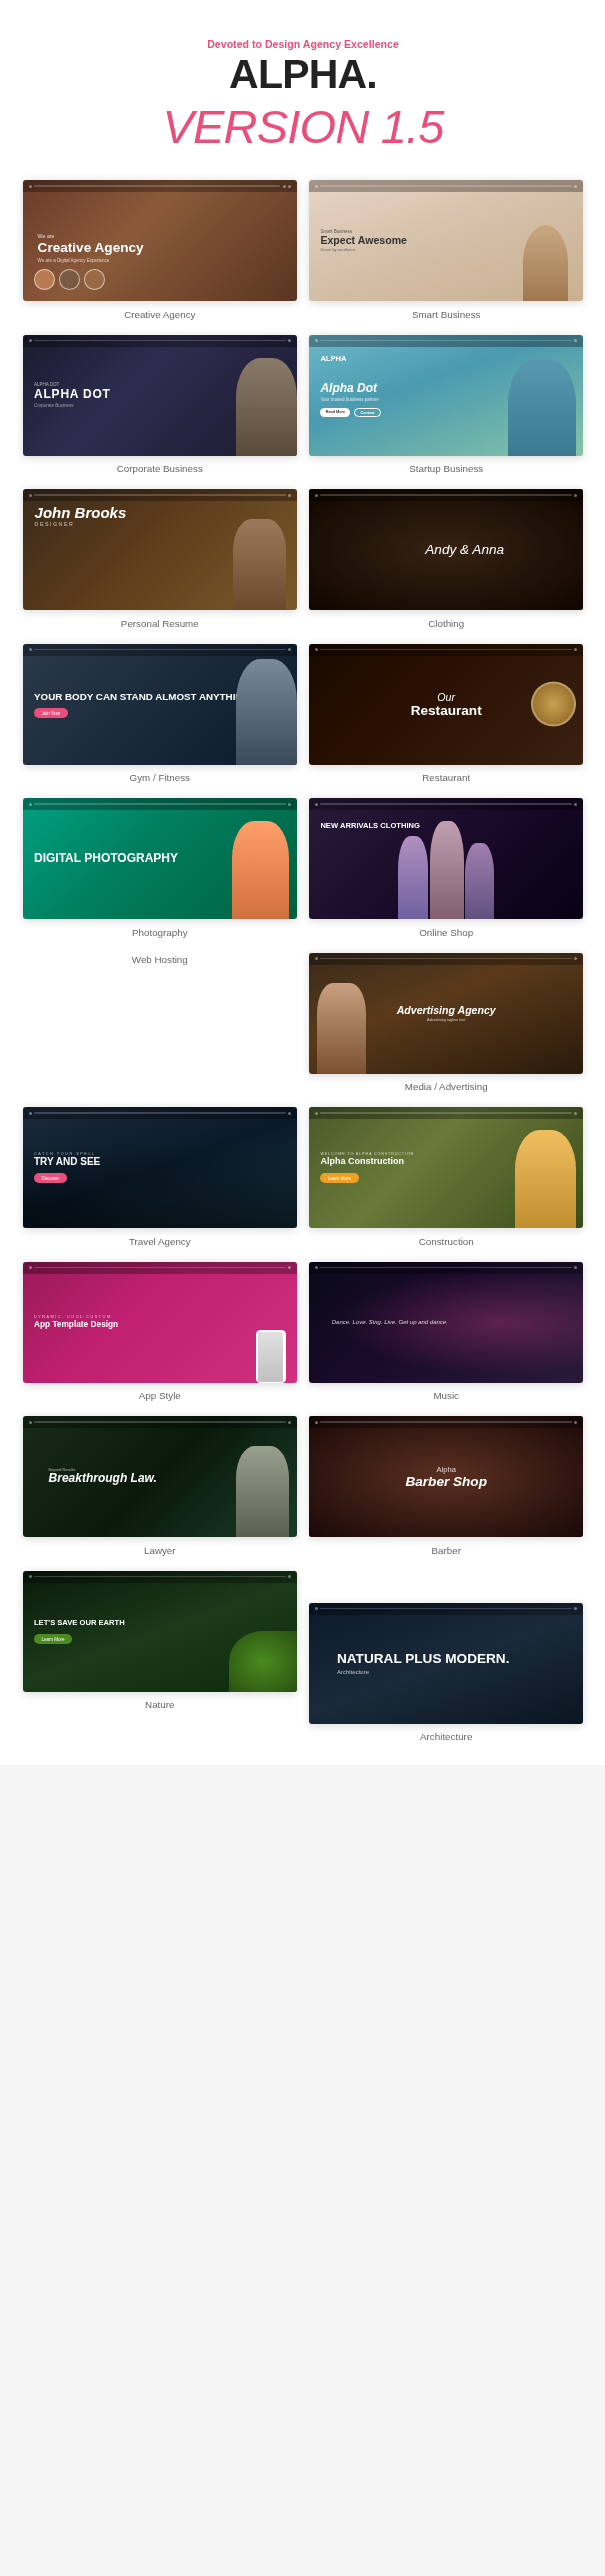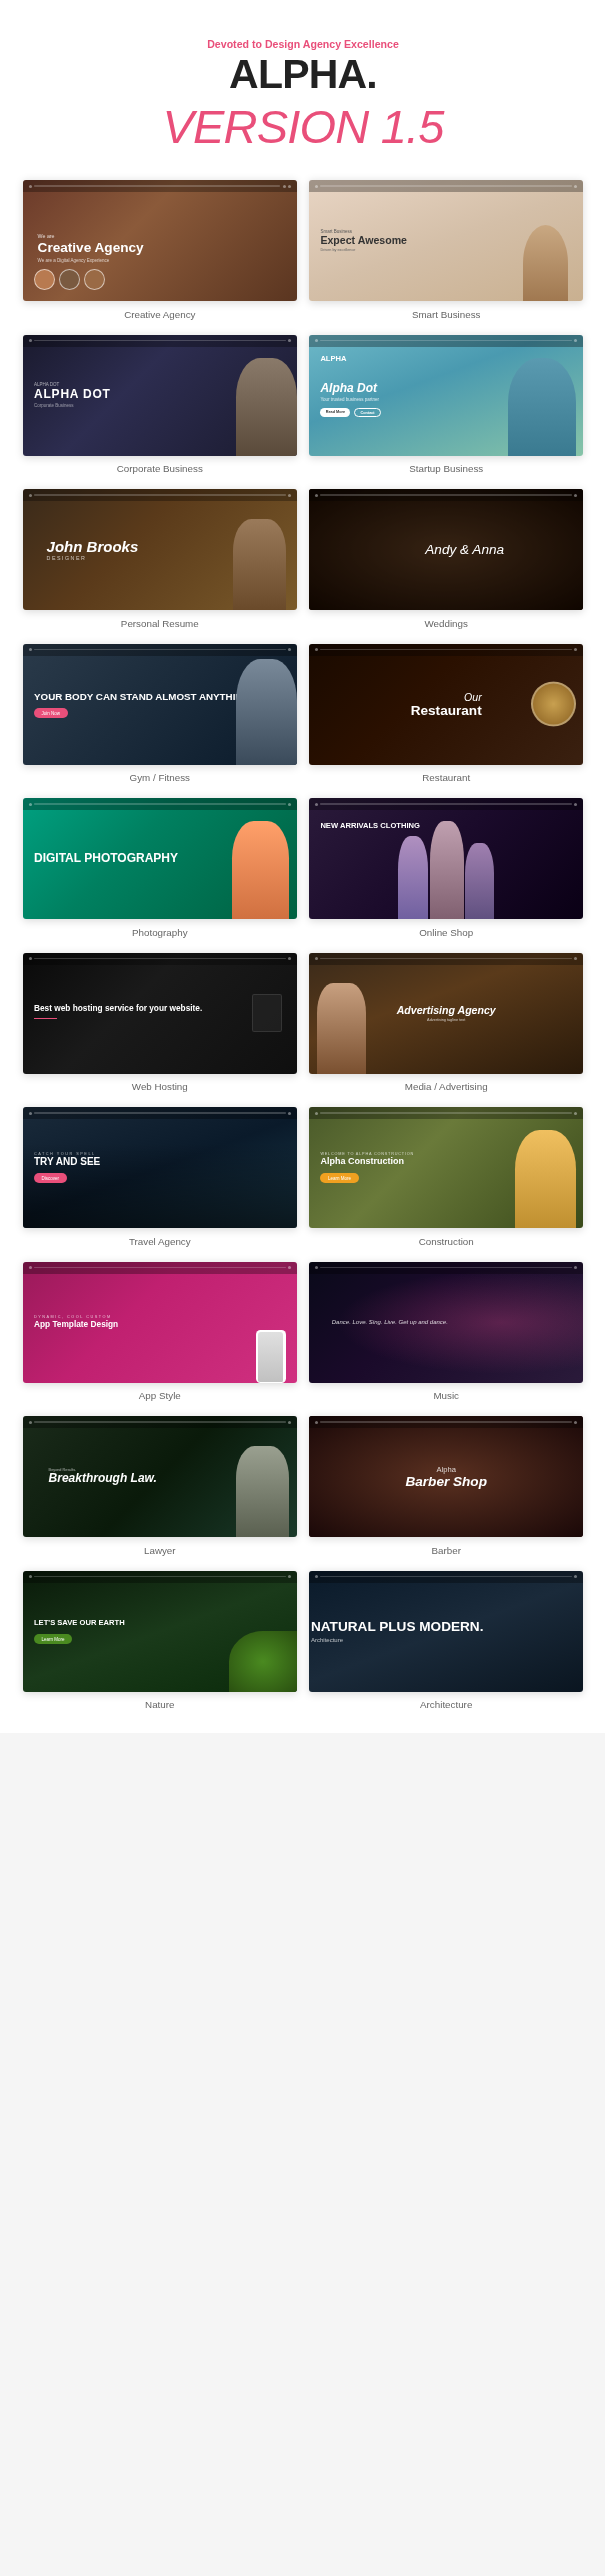--- a/index.html
+++ b/index.html
@@ -205,22 +205,21 @@
       height: 98px;
       background: linear-gradient(180deg, #5a9ab0 0%, #3a7a90 100%);
       border-radius: 45% 45% 0 0;
     }
 
     
     .thumb-resume {
       background: linear-gradient(135deg, #3a2a1a 0%, #5a3a1a 40%, #7a5a2a 100%);
       position: relative;
       display: flex;
-      align-items: center;
-      padding: 15px 24px;
+      padding: 15px 12px;
     }
     .thumb-resume .hero-text .name { font-size: 15px; font-weight: 700; color: #fff; font-style: italic; }
     .thumb-resume .hero-text .title { font-size: 5.3px; color: rgba(255,255,255,0.7); letter-spacing: 1.5px; }
     .thumb-resume .person-img {
       position: absolute;
       right: 11.4px;
       bottom: 0;
       width: 53px; height: 91px;
       background: linear-gradient(180deg, #9a7a5a 0%, #6a4a2a 100%);
       border-radius: 35% 35% 0 0;
@@ -279,21 +278,21 @@
     }
 
     
     .thumb-restaurant {
       background: linear-gradient(135deg, #1a0a00 0%, #2a1000 40%, #3a2010 100%);
       position: relative;
       display: flex;
       align-items: center;
       justify-content: center;
     }
-    .thumb-restaurant .rest-text { text-align: right; z-index: 2; }
+    .thumb-restaurant .rest-text { text-align: center; z-index: 2; }
     .thumb-restaurant .rest-text .script { font-size: 10.6px; font-style: italic; color: #fff; }
     .thumb-restaurant .rest-text .main { font-size: 13.6px; font-weight: 700; color: #fff; }
     .thumb-restaurant .food-circle {
       position: absolute;
       right: 7.6px;
       top: 50%;
       transform: translateY(-50%);
       width: 45px; height: 45px;
       border-radius: 50%;
       background: radial-gradient(circle, #c8a050 0%, #8a6020 100%);
@@ -547,21 +546,22 @@
       background: radial-gradient(ellipse at center, #4a8a20 0%, #2a5010 100%);
       border-radius: 50% 0 0 0;
     }
 
     
     .thumb-architecture {
       background: linear-gradient(160deg, #0a1a2a 0%, #1a2a3a 50%, #0a1520 100%);
       position: relative;
       display: flex;
       align-items: center;
-      padding: 15px 2px;
+      padding: 15px 28px;
+      margin-top: 32px;
     }
     .thumb-architecture .hero-text .big { font-size: 13.6px; font-weight: 900; color: #fff; text-transform: uppercase; line-height: 1.1; }
     .thumb-architecture .hero-text .sub { font-size: 6px; color: rgba(255,255,255,0.7); margin-top: 2.3px; }
 
     
     .thumb-nav {
       position: absolute;
       top: 0; left: 0; right: 0;
       height: 12px;
       background: rgba(0,0,0,0.3);
@@ -690,21 +690,21 @@
           <div class="tn-dot"></div>
           <div class="tn-line"></div>
           <div class="tn-dot"></div>
         </div>
         <div class="bg-photo"></div>
         <div class="overlay"></div>
         <div class="couple-text">
           <div class="names">Andy &amp; Anna</div>
         </div>
       </div>
-      <div class="demo-label">Weddings</div>
+      <div class="demo-label">Clothing</div>
     </div>
 
     <div class="demo-item">
       <div class="demo-thumb thumb-gym">
         <div class="thumb-nav">
           <div class="tn-dot"></div>
           <div class="tn-line"></div>
           <div class="tn-dot"></div>
         </div>
         <div class="hero-text">
@@ -758,32 +758,20 @@
         <div class="people-group">
           <div class="person-silh" style="width:30px;height:83px;background:linear-gradient(180deg,#b090c0 0%,#7060a0 100%);"></div>
           <div class="person-silh" style="width:34px;height:98px;background:linear-gradient(180deg,#c0a0b0 0%,#806070 100%);"></div>
           <div class="person-silh" style="width:29px;height:76px;background:linear-gradient(180deg,#a080b0 0%,#605080 100%);"></div>
         </div>
       </div>
       <div class="demo-label">Online Shop</div>
     </div>
 
     <div class="demo-item">
-      <div class="demo-thumb thumb-hosting">
-        <div class="thumb-nav">
-          <div class="tn-dot"></div>
-          <div class="tn-line"></div>
-          <div class="tn-dot"></div>
-        </div>
-        <div class="hero-text">
-          <div class="big">Best web hosting service for your website.</div>
-          <div class="line"></div>
-        </div>
-        <div class="host-visual"></div>
-      </div>
       <div class="demo-label">Web Hosting</div>
     </div>
 
     <div class="demo-item">
       <div class="demo-thumb thumb-media">
         <div class="thumb-nav">
           <div class="tn-dot"></div>
           <div class="tn-line"></div>
           <div class="tn-dot"></div>
         </div>

